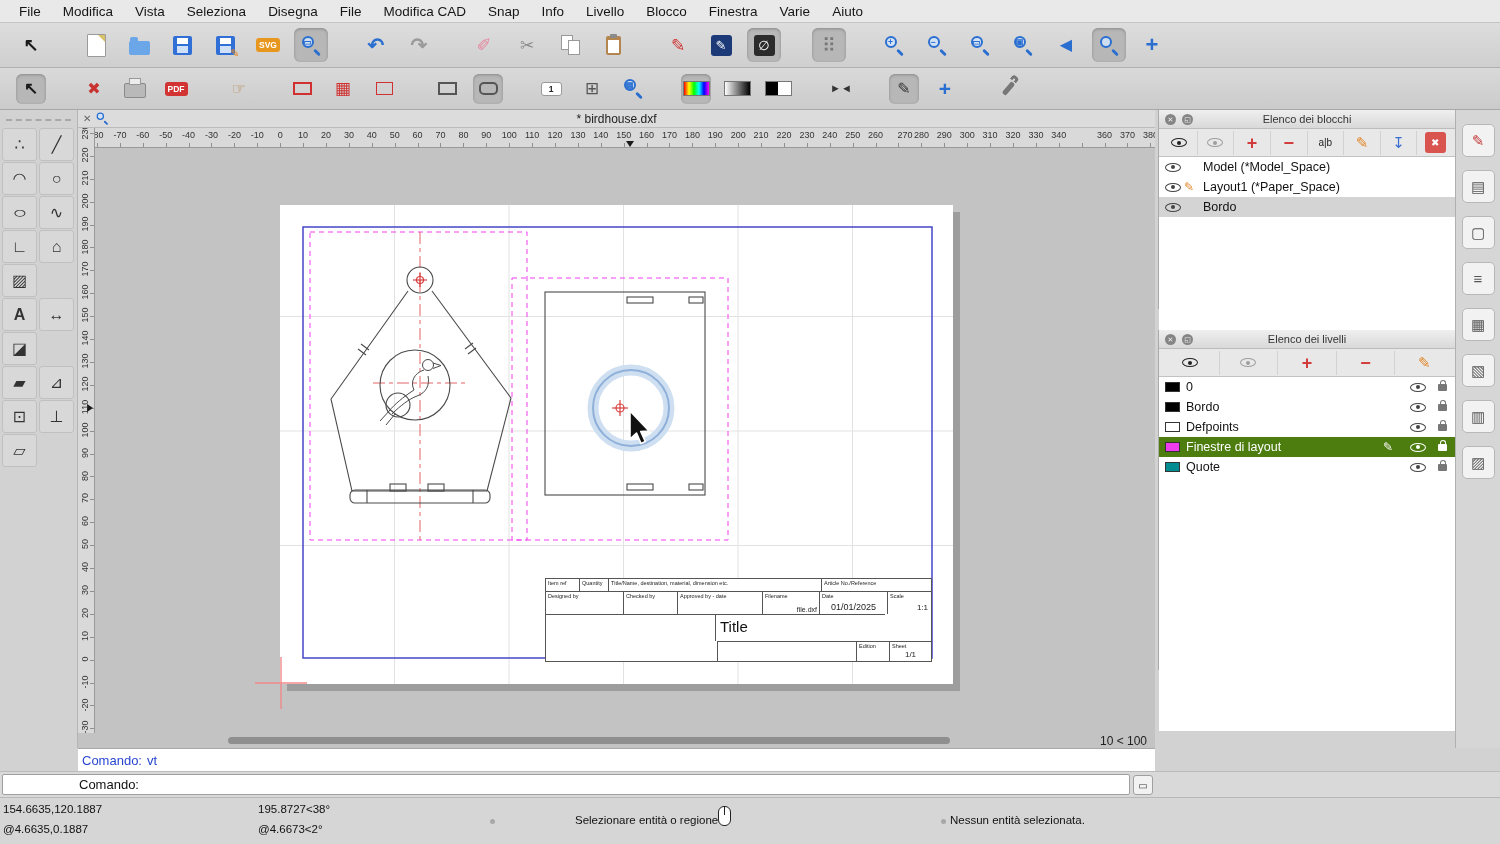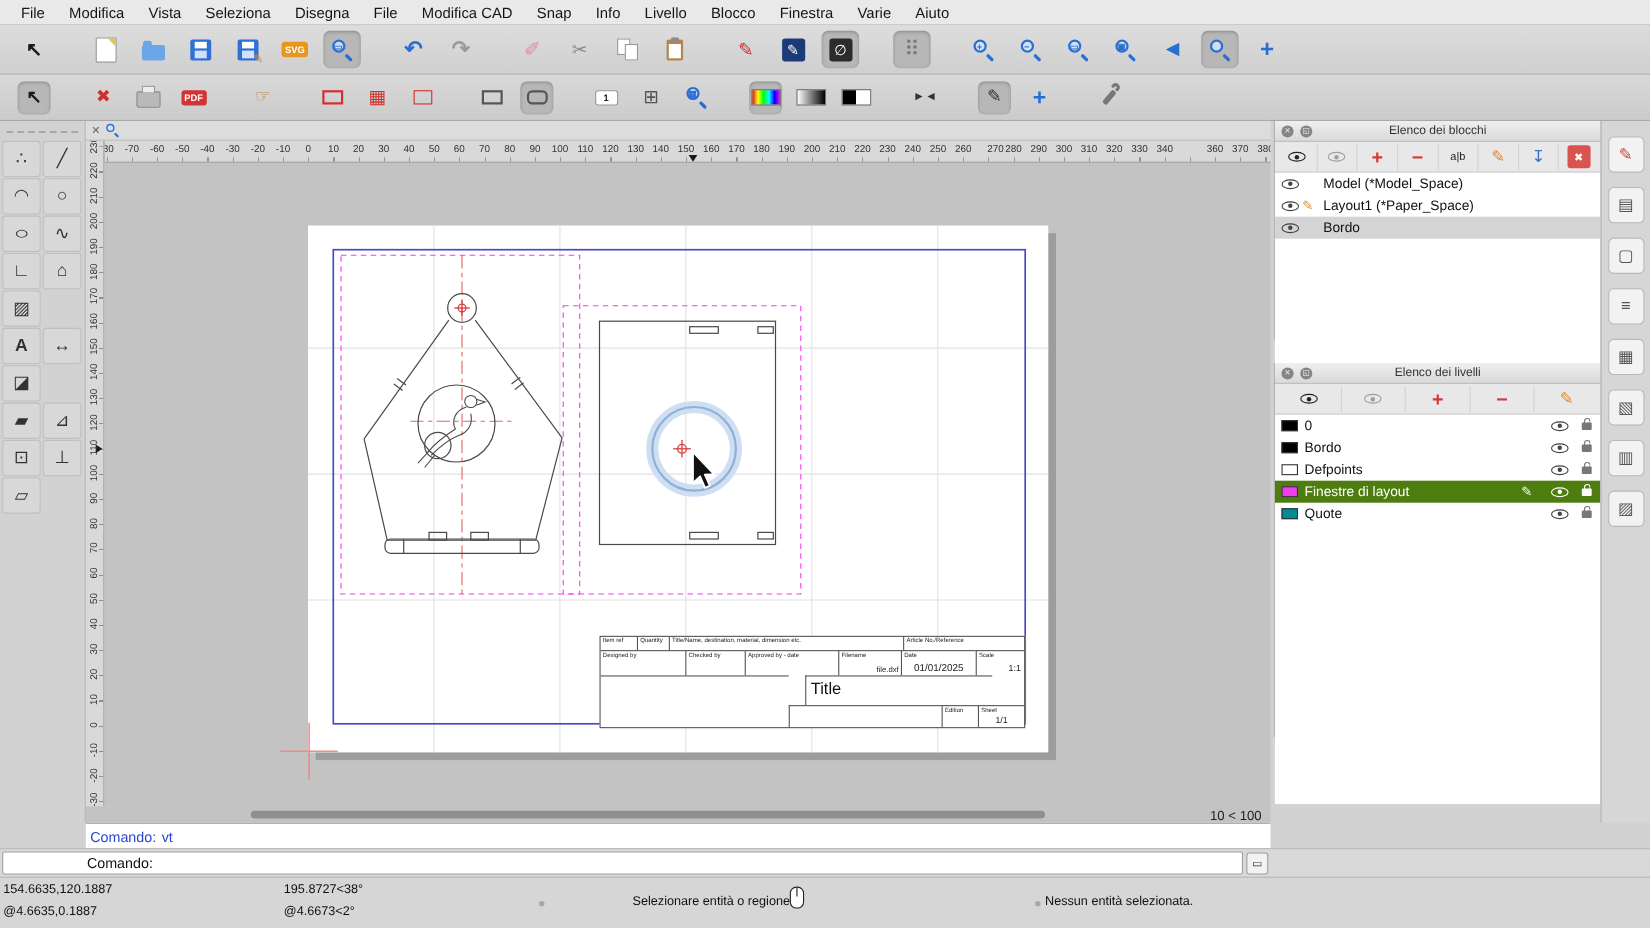--- a/index.html
+++ b/index.html
@@ -396,20 +396,21 @@
       <div class="pal-btn">
         <span class="glyph">▱</span>
       </div>
       <div class="pal-btn empty"></div>
     </div>
 </div>
 
 <div id="doc-titlebar">
   <span id="doc-close">✕</span>
   <span id="doc-mag" class="icon-mag"></span>
+  <span id="doc-title">* birdhouse.dxf</span>
 </div>
 
 <div id="hruler">
   <div class="hticks"></div>
   <div id="hruler-marker"></div>
 <span class="hlab" style="left: 2px;">-80</span>
     <span class="hlab" style="left: 24.9px;">-70</span>
     <span class="hlab" style="left: 47.8px;">-60</span>
     <span class="hlab" style="left: 70.7px;">-50</span>
     <span class="hlab" style="left: 93.6px;">-40</span>
@@ -573,21 +574,21 @@
     </div>
     <div class="tbc" style="left:273px;top:12px;width:68px;height:23px">
       <span>Date</span>
       <span class="tb-val-date">01/01/2025</span>
     </div>
     <div class="tbc" style="left:341px;top:12px;width:44px;height:23px">
       <span>Scale</span>
       <span class="tb-val-scale">1:1</span>
     </div>
     <div class="tbc x0" style="left:0;top:35px;width:171px;height:47px"></div>
-    <div class="tbc tb-title" style="left:186px;top:35px;width:170px;height:27px">Title</div>
+    <div class="tbc tb-title" style="left:169px;top:35px;width:170px;height:27px">Title</div>
     <div class="tbc" style="left:171px;top:62px;width:139px;height:20px"></div>
     <div class="tbc" style="left:310px;top:62px;width:33px;height:20px">Edition</div>
     <div class="tbc" style="left:343px;top:62px;width:42px;height:20px">
       <span>Sheet</span>
       <span class="tb-val-sheet">1/1</span>
     </div>
   </div>
 </div>
 
 <div id="canvas-scroll">

